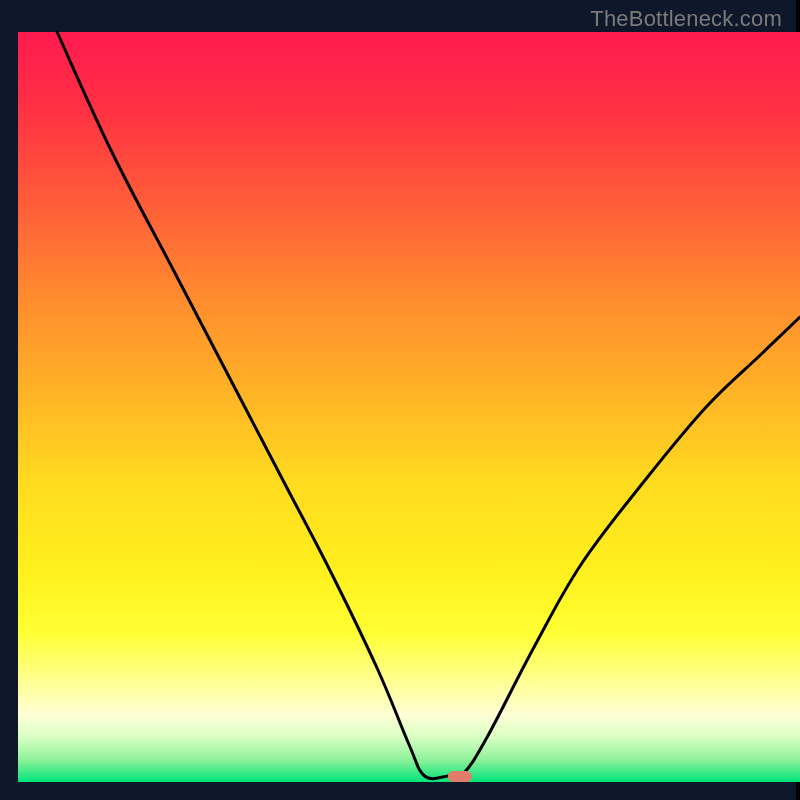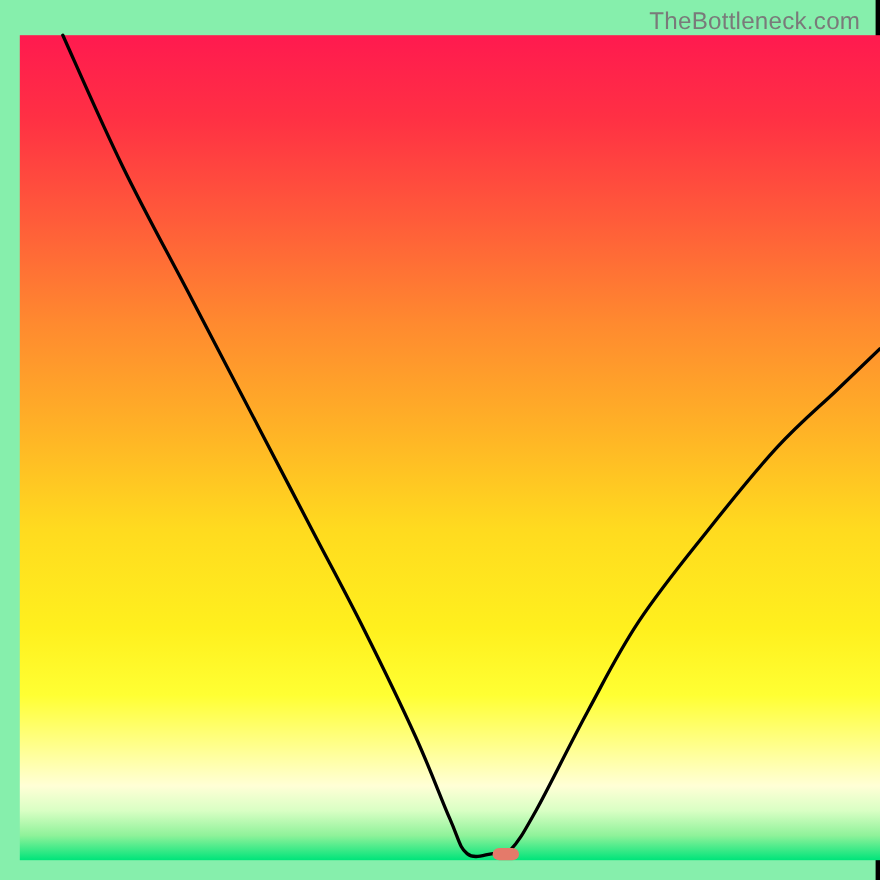--- a/index.html
+++ b/index.html
@@ -9,21 +9,21 @@
     height: 800px;
     background: #000;
     overflow: hidden;
   }
   .frame {
     position: absolute;
     top: 0;
     left: 0;
     width: 796px;
     height: 800px;
-    background: #86efac;
+    background: #0f172a;
   }
   .watermark {
     position: absolute;
     top: 6px;
     right: 14px;
     font-family: Arial, Helvetica, sans-serif;
     font-size: 22px;
     letter-spacing: 0.2px;
     color: #7a7a7a;
     user-select: none;

